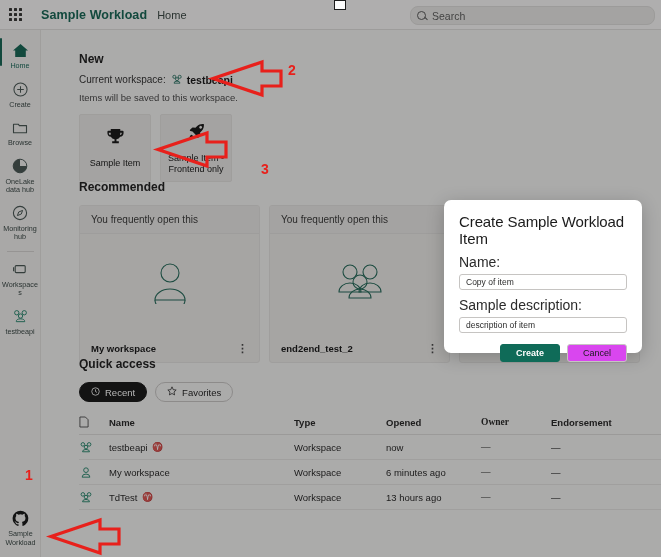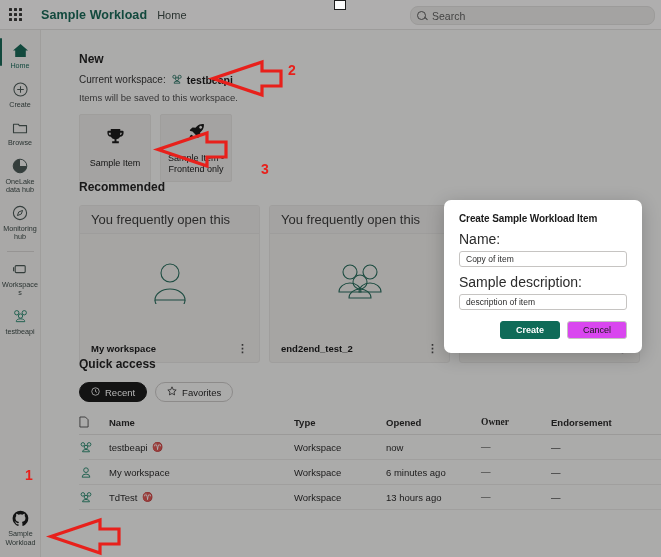--- a/index.html
+++ b/index.html
@@ -84,21 +84,21 @@
   .ncard .cl { font-size: 9px; color: #1b1b1b; text-align: center; margin-top: 8px; line-height: 10.5px; padding: 0 3px; }
 
   
   .rec-sec { position: absolute; left: 38px; top: 150px; width: 600px; }
   .rec-cards { display: flex; gap: 9px; margin-top: 11px; }
   .rcard {
     width: 181px; height: 158px; background: #edebe9; border: 1px solid #e4e2e0;
     border-radius: 3px; display: flex; flex-direction: column; overflow: hidden;
     flex: 0 0 auto; cursor: pointer;
   }
-  .rcard-top { height: 28px; background: #ebe9e7; display: flex; align-items: center; padding: 0 11px; font-size: 13px; color: #3c3c3c; border-bottom: 1px solid #e2e0de; }
+  .rcard-top { height: 28px; background: #ebe9e7; display: flex; align-items: center; padding: 0 11px; font-size: 10px; color: #3c3c3c; border-bottom: 1px solid #e2e0de; }
   .rcard-mid { flex: 1; display: flex; align-items: center; justify-content: center; }
   .rcard-bot { height: 28px; display: flex; align-items: center; justify-content: space-between; padding: 0 11px; font-size: 9.5px; font-weight: bold; color: #1b1b1b; }
   .kebab { color: #4a4a4a; font-size: 11px; letter-spacing: 0; line-height: 9px; }
 
   
   .qa-sec { position: absolute; left: 38px; top: 327px; width: 600px; }
   .pills { display: flex; gap: 8px; margin-top: 11px; }
   .pill {
     height: 20px; border-radius: 11px; display: flex; align-items: center; gap: 5px;
     padding: 0 11px; font-size: 9.5px; border: 1px solid #c9c7c5; background: transparent;
@@ -118,21 +118,21 @@
   .c-end { width: 100px; }
   .badge-d { color: #0f6b58; font-size: 9px; }
 
   
   .modal {
     position: absolute; left: 444px; top: 200px; width: 198px; height: 153px;
     background: #ffffff; border-radius: 7px;
     box-shadow: 0 4px 18px rgba(0,0,0,0.22);
     padding: 13px 15px 0 15px;
   }
-  .modal h2 { font-size: 10px; font-weight: bold; color: #1b1b1b; letter-spacing: -0.1px; }
+  .modal h2 { font-size: 15px; font-weight: normal; color: #1b1b1b; letter-spacing: -0.1px; }
   .fld-lbl { font-size: 14px; color: #2b2b2b; margin-top: 7px; }
   .fld {
     width: 168px; height: 16px; border: 1px solid #c6c4c2; border-radius: 3px;
     margin-top: 4px; font-size: 8.5px; color: #2b2b2b; padding: 0 6px;
     font-family: "Liberation Sans", sans-serif; background: #fff; outline: none;
   }
   .modal-btns { display: flex; justify-content: flex-end; gap: 7px; margin-top: 11px; }
   .btn { height: 18px; border-radius: 3px; font-size: 9px; padding: 0 15px; cursor: pointer; font-family: "Liberation Sans", sans-serif; }
   .btn-primary { background: #0f6b58; color: #fff; border: 1px solid #0f6b58; font-weight: bold; }
   .btn-secondary { background: #d946ef; color: #1b1b1b; border: 1px solid #c6c4c2; }

